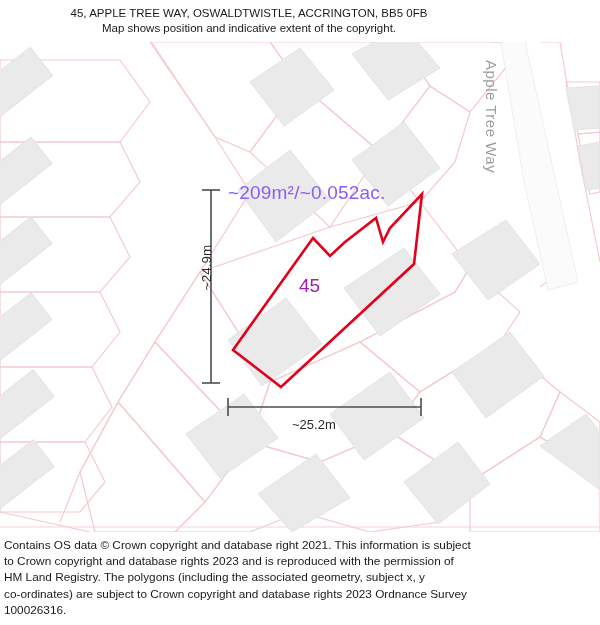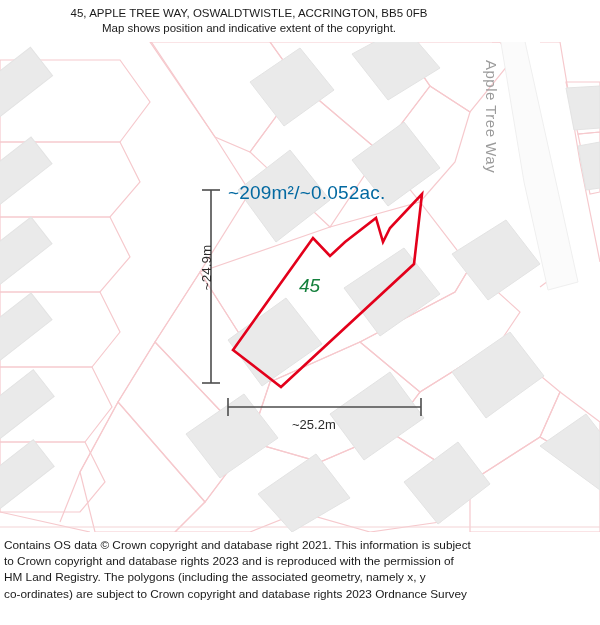--- a/index.html
+++ b/index.html
@@ -47,30 +47,29 @@
     background: #ffffff;
   }
   .map-svg {
     display: block;
   }
   .area-label {
     position: absolute;
     top: 140px;
     left: 228px;
     font-size: 19px;
-    color: #0369a1;
+    color: #8b5cf6;
     letter-spacing: 0.2px;
   }
   .plot-number {
     position: absolute;
     top: 233px;
     left: 299px;
     font-size: 19px;
-    color: #15803d;
-    font-style: italic;
+    color: #a21caf;
   }
   .v-dim {
     position: absolute;
     top: 218px;
     left: 184px;
     font-size: 13.5px;
     color: #2b2b2b;
     transform: rotate(-90deg);
     transform-origin: center center;
     white-space: nowrap;
@@ -214,17 +213,18 @@
     <div class="area-label">~209m²/~0.052ac.</div>
     <div class="plot-number">45</div>
     <div class="v-dim">~24.9m</div>
     <div class="h-dim">~25.2m</div>
     <div class="street-name">Apple Tree Way</div>
   </div>
 
   <div class="footer">
     <p>Contains OS data © Crown copyright and database right 2021. This information is subject</p>
     <p>to Crown copyright and database rights 2023 and is reproduced with the permission of</p>
-    <p>HM Land Registry. The polygons (including the associated geometry, namely x, y</p>
+    <p>HM Land Registry. The polygons (including the associated geometry, subject x, y</p>
     <p>co-ordinates) are subject to Crown copyright and database rights 2023 Ordnance Survey</p>
+    <p>100026316.</p>
   </div>
 
 </div>
 
 </body></html>

